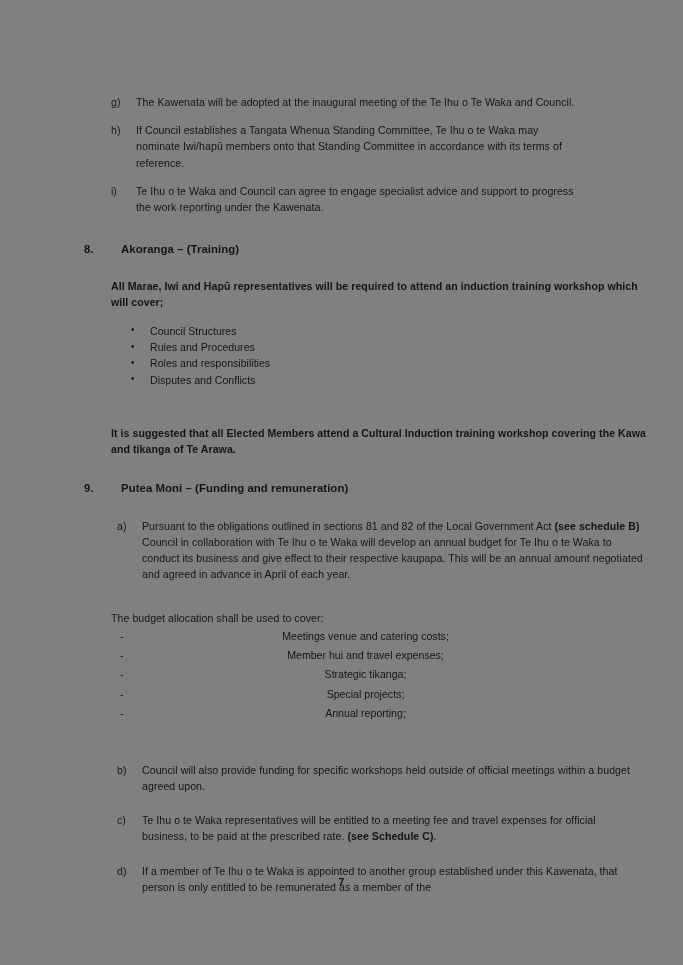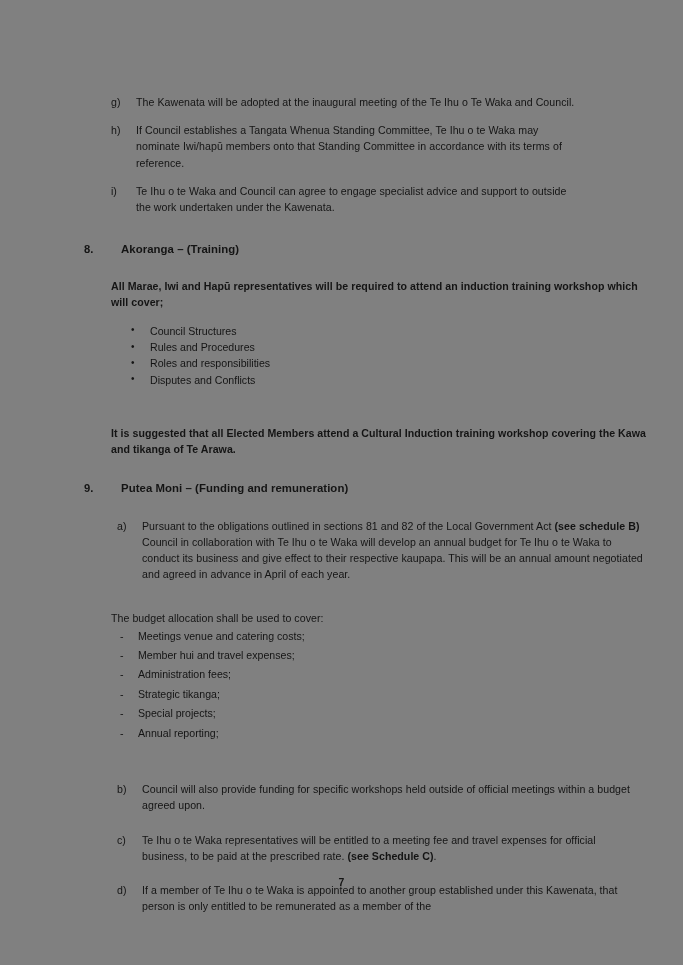--- a/index.html
+++ b/index.html
@@ -109,20 +109,21 @@
     left: 8px;
     top: -0.5px;
     font-size: 10px;
   }
 
   
   ul.dashes {
     list-style: none;
     margin: 0;
     padding: 0;
+    text-align: center;
   }
   ul.dashes > li {
     position: relative;
     padding-left: 27px;
     font-size: 10.6px;
     line-height: 19.4px;
   }
   ul.dashes > li::before {
     content: "-";
     position: absolute;
@@ -160,21 +161,21 @@
       <div class="clause-text">The Kawenata will be adopted at the inaugural meeting of the Te Ihu o Te Waka and Council.</div>
     </div>
 
     <div class="clause">
       <div class="clause-marker">h)</div>
       <div class="clause-text">If Council establishes a Tangata Whenua Standing Committee, Te Ihu o te Waka may nominate Iwi/hapū members onto that Standing Committee in accordance with its terms of reference.</div>
     </div>
 
     <div class="clause">
       <div class="clause-marker">i)</div>
-      <div class="clause-text">Te Ihu o te Waka and Council can agree to engage specialist advice and support to outside the work undertaken under the Kawenata.</div>
+      <div class="clause-text">Te Ihu o te Waka and Council can agree to engage specialist advice and support to progress the work reporting under the Kawenata.</div>
     </div>
 
     <div class="spacer-md"></div>
 
     <div class="heading-row">
       <div class="heading-num">8.</div>
       <div class="heading">Akoranga – (Training)</div>
     </div>
 
     <div class="spacer-lg"></div>
@@ -209,21 +210,20 @@
       <div class="clause-text"><span>Pursuant to the obligations outlined in sections 81 and 82 of the Local Government Act </span><b>(see schedule B)</b><span> Council in collaboration with Te Ihu o te Waka will develop an annual budget for Te Ihu o te Waka to conduct its business and give effect to their respective kaupapa.  This will be an annual amount negotiated and agreed in advance in April of each year.</span></div>
     </div>
 
     <div class="spacer-md" style="height:16px;"></div>
 
     <div class="block indent-2">
       <div class="para">The budget allocation shall be used to cover:</div>
       <ul class="dashes">
         <li><span>Meetings venue and catering costs;</span></li>
         <li><span>Member hui and travel expenses;</span></li>
-        <li><span>Administration fees;</span></li>
         <li><span>Strategic tikanga;</span></li>
         <li><span>Special projects;</span></li>
         <li><span>Annual reporting;</span></li>
       </ul>
     </div>
 
     <div class="spacer-lg" style="height:38px;"></div>
 
     <div class="clause deep">
       <div class="clause-marker">b)</div>

